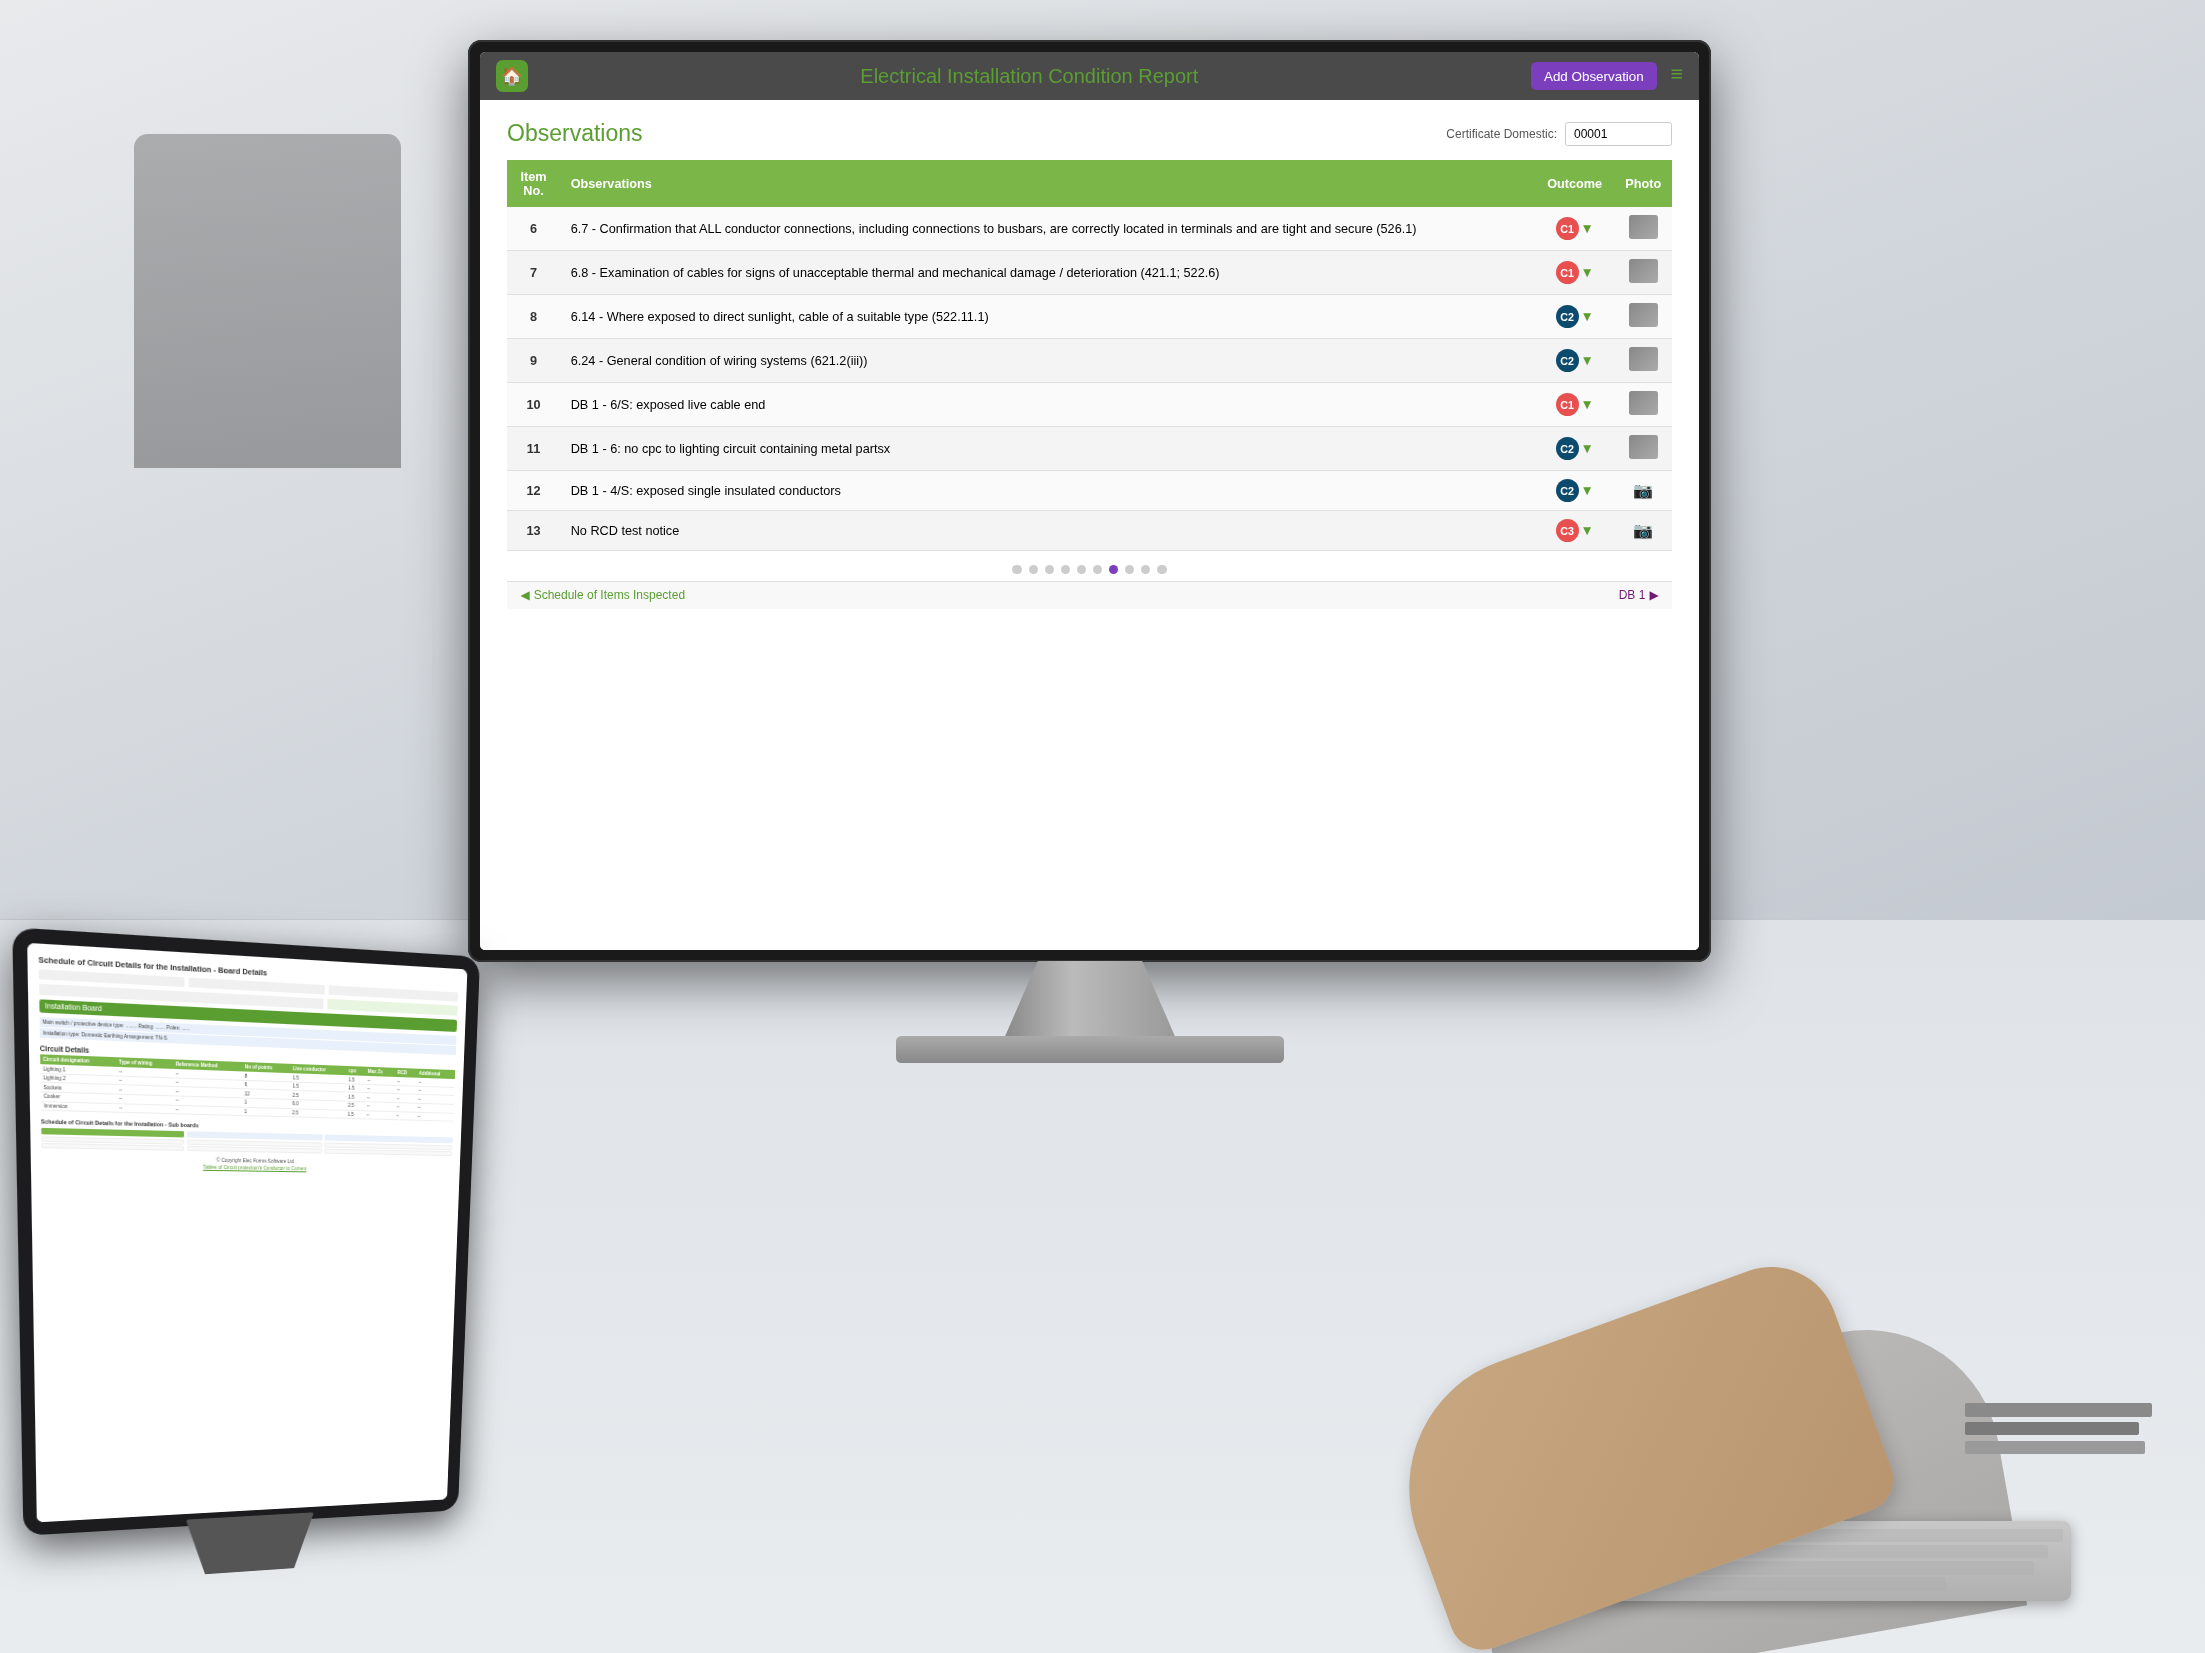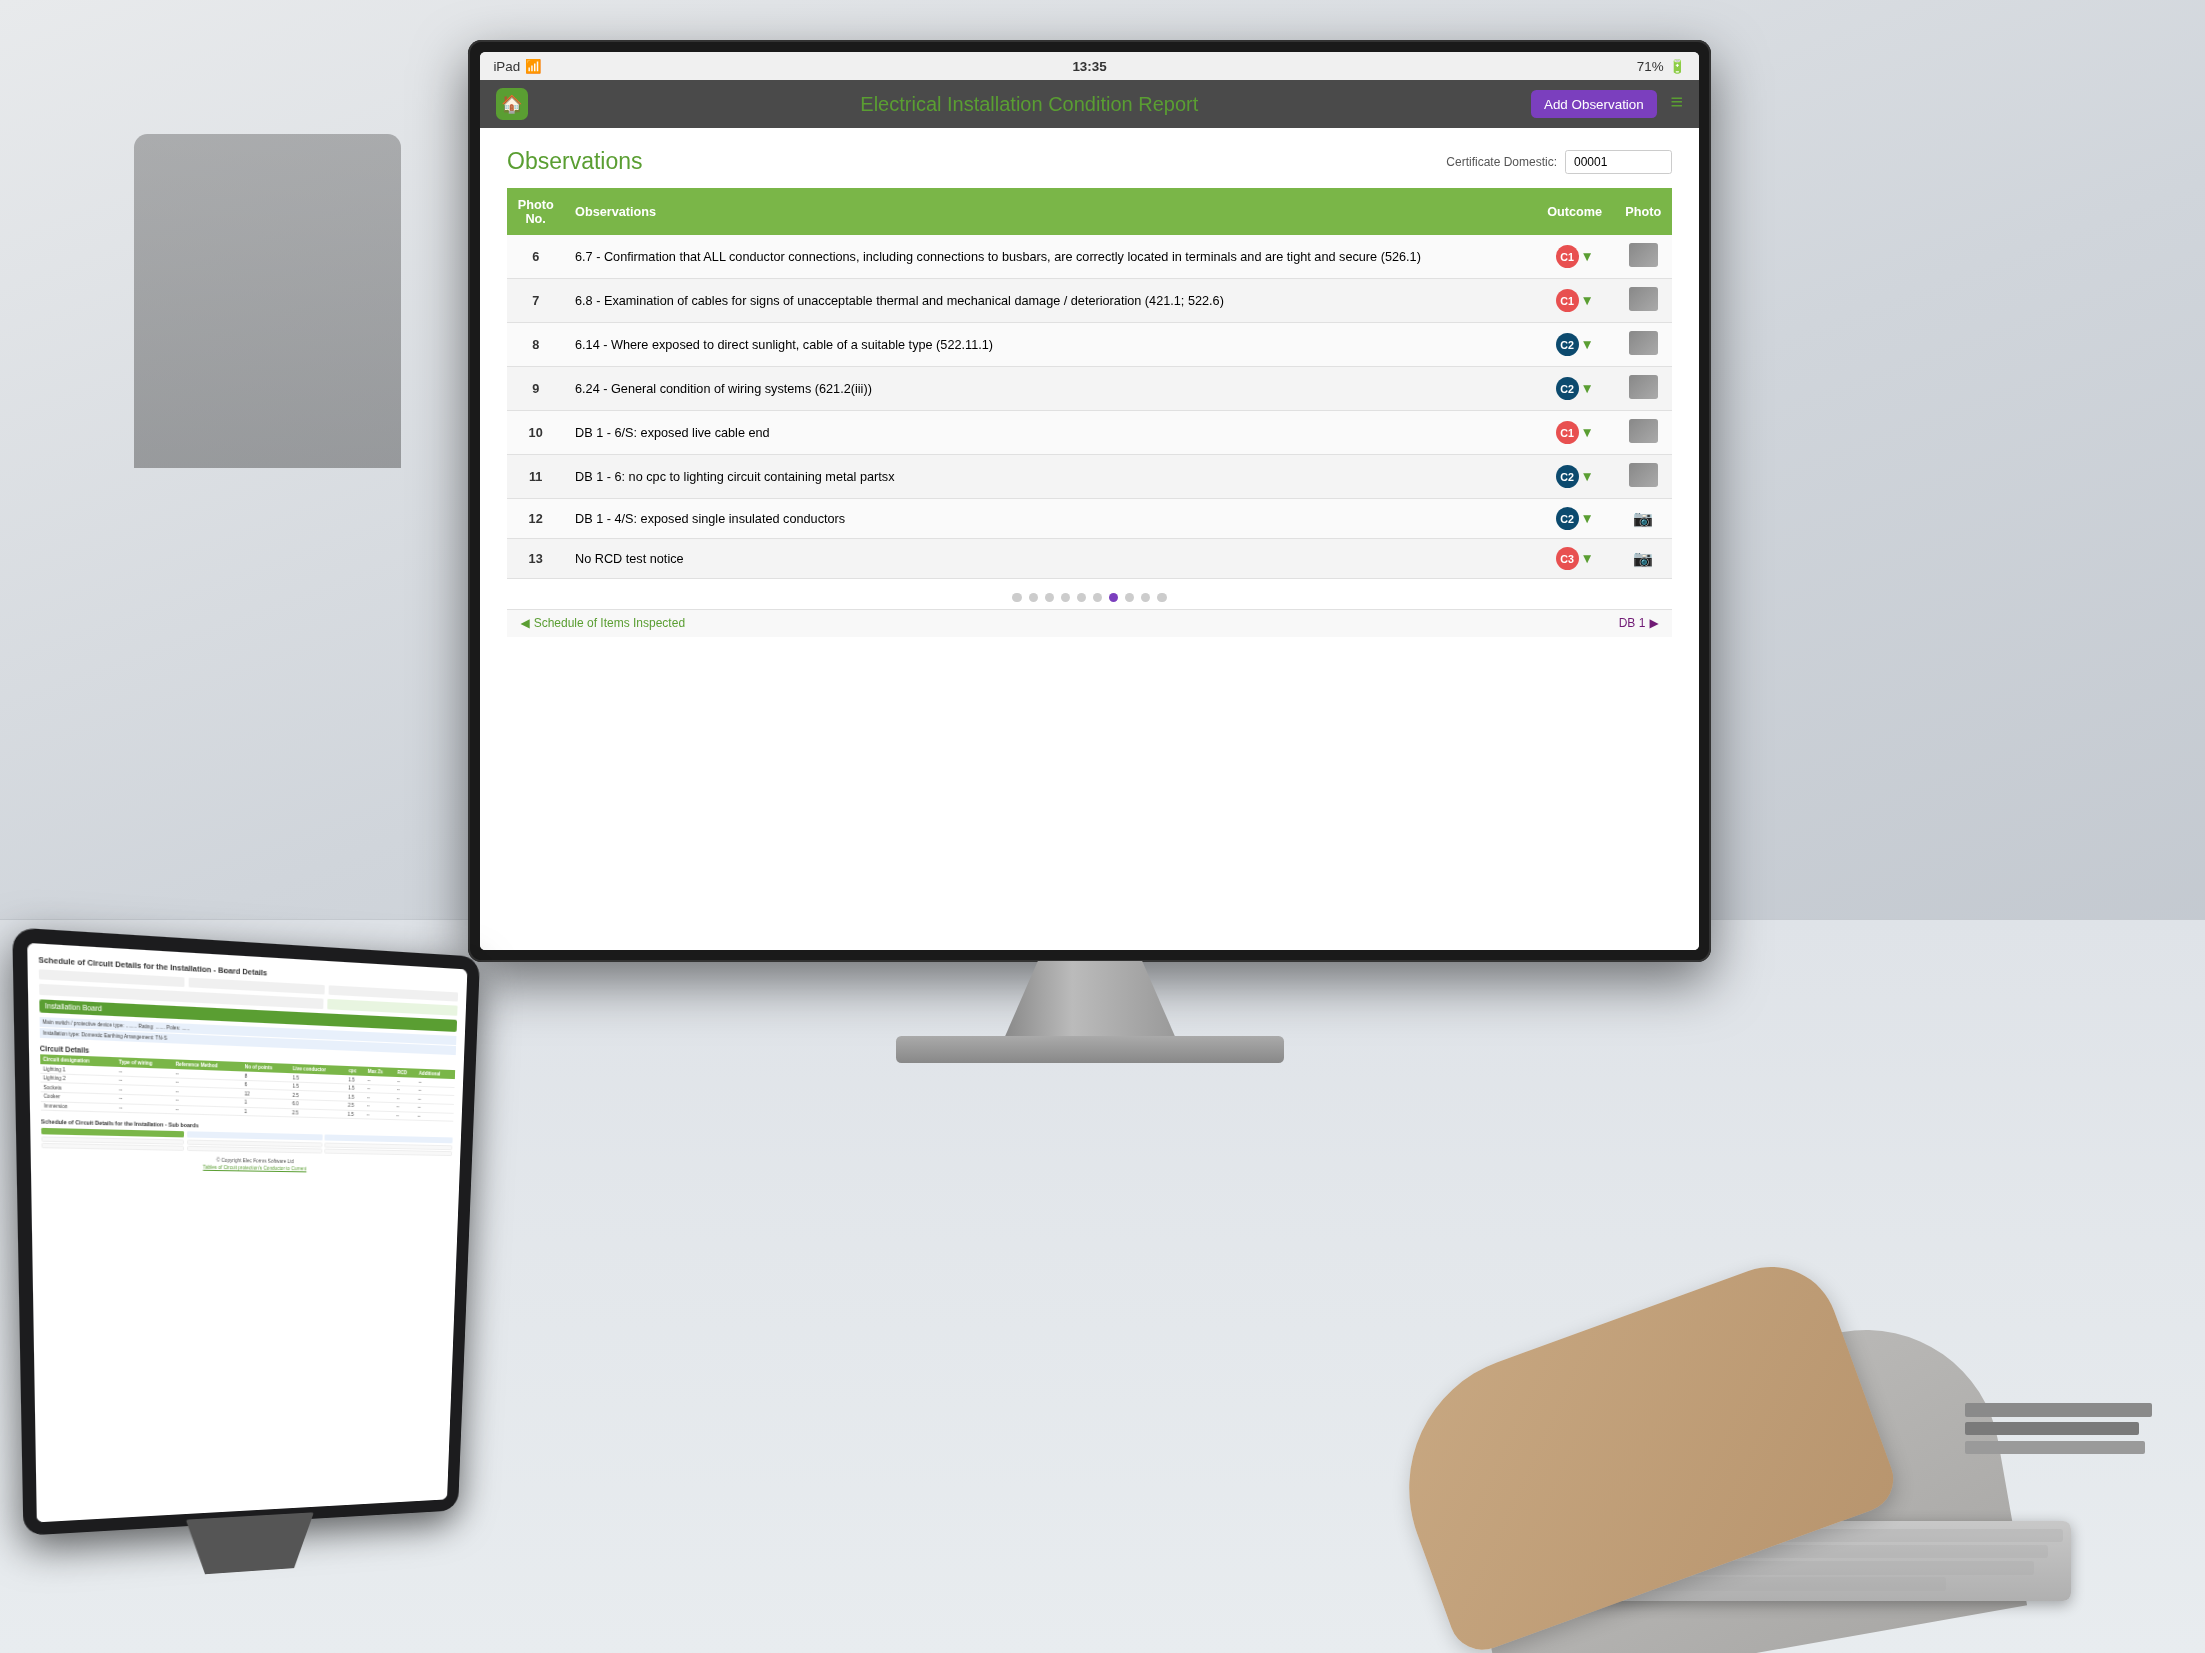--- a/index.html
+++ b/index.html
@@ -502,31 +502,20 @@
   <div class="book"></div>
   <div class="book"></div>
   <div class="book"></div>
 </div>
 
 <div class="monitor-outer">
   <div class="monitor-bezel">
     <div class="monitor-screen">
       <div class="monitor-full-screen">
 
-        <div class="status-bar-row">
-          <div class="status-left">
-            <span>iPad</span>
-            <span>📶</span>
-          </div>
-          <div style="font-weight:600;">13:35</div>
-          <div class="status-right">
-            <span>71%</span>
-            <span>🔋</span>
-          </div>
-        </div>
 
         <div class="app-header">
           <div class="home-icon-box">
             <span>🏠</span>
           </div>
           <span class="app-title-text">Electrical Installation Condition Report</span>
           <div class="header-right">
             <button class="add-obs-btn">Add Observation</button>
             <span class="hamburger-icon">≡</span>
           </div>
@@ -539,21 +528,21 @@
             <div class="cert-ref-area">
               <span class="cert-ref-label">Certificate Domestic:</span>
               <input class="cert-ref-input" type="text" value="00001" style="">
             </div>
           </div>
 
 
           <table class="obs-table">
             <thead>
               <tr>
-                <th class="center">Photo No.</th>
+                <th class="center">Item No.</th>
                 <th>Observations</th>
                 <th class="center">Outcome</th>
                 <th class="center">Photo</th>
               </tr>
             </thead>
             <tbody id="obs-tbody">
             <tr>
       <td class="item-no">6</td>
       <td>6.7 - Confirmation that ALL conductor connections, including connections to busbars, are correctly located in terminals and are tight and secure (526.1)</td>
       <td class="outcome-cell">

